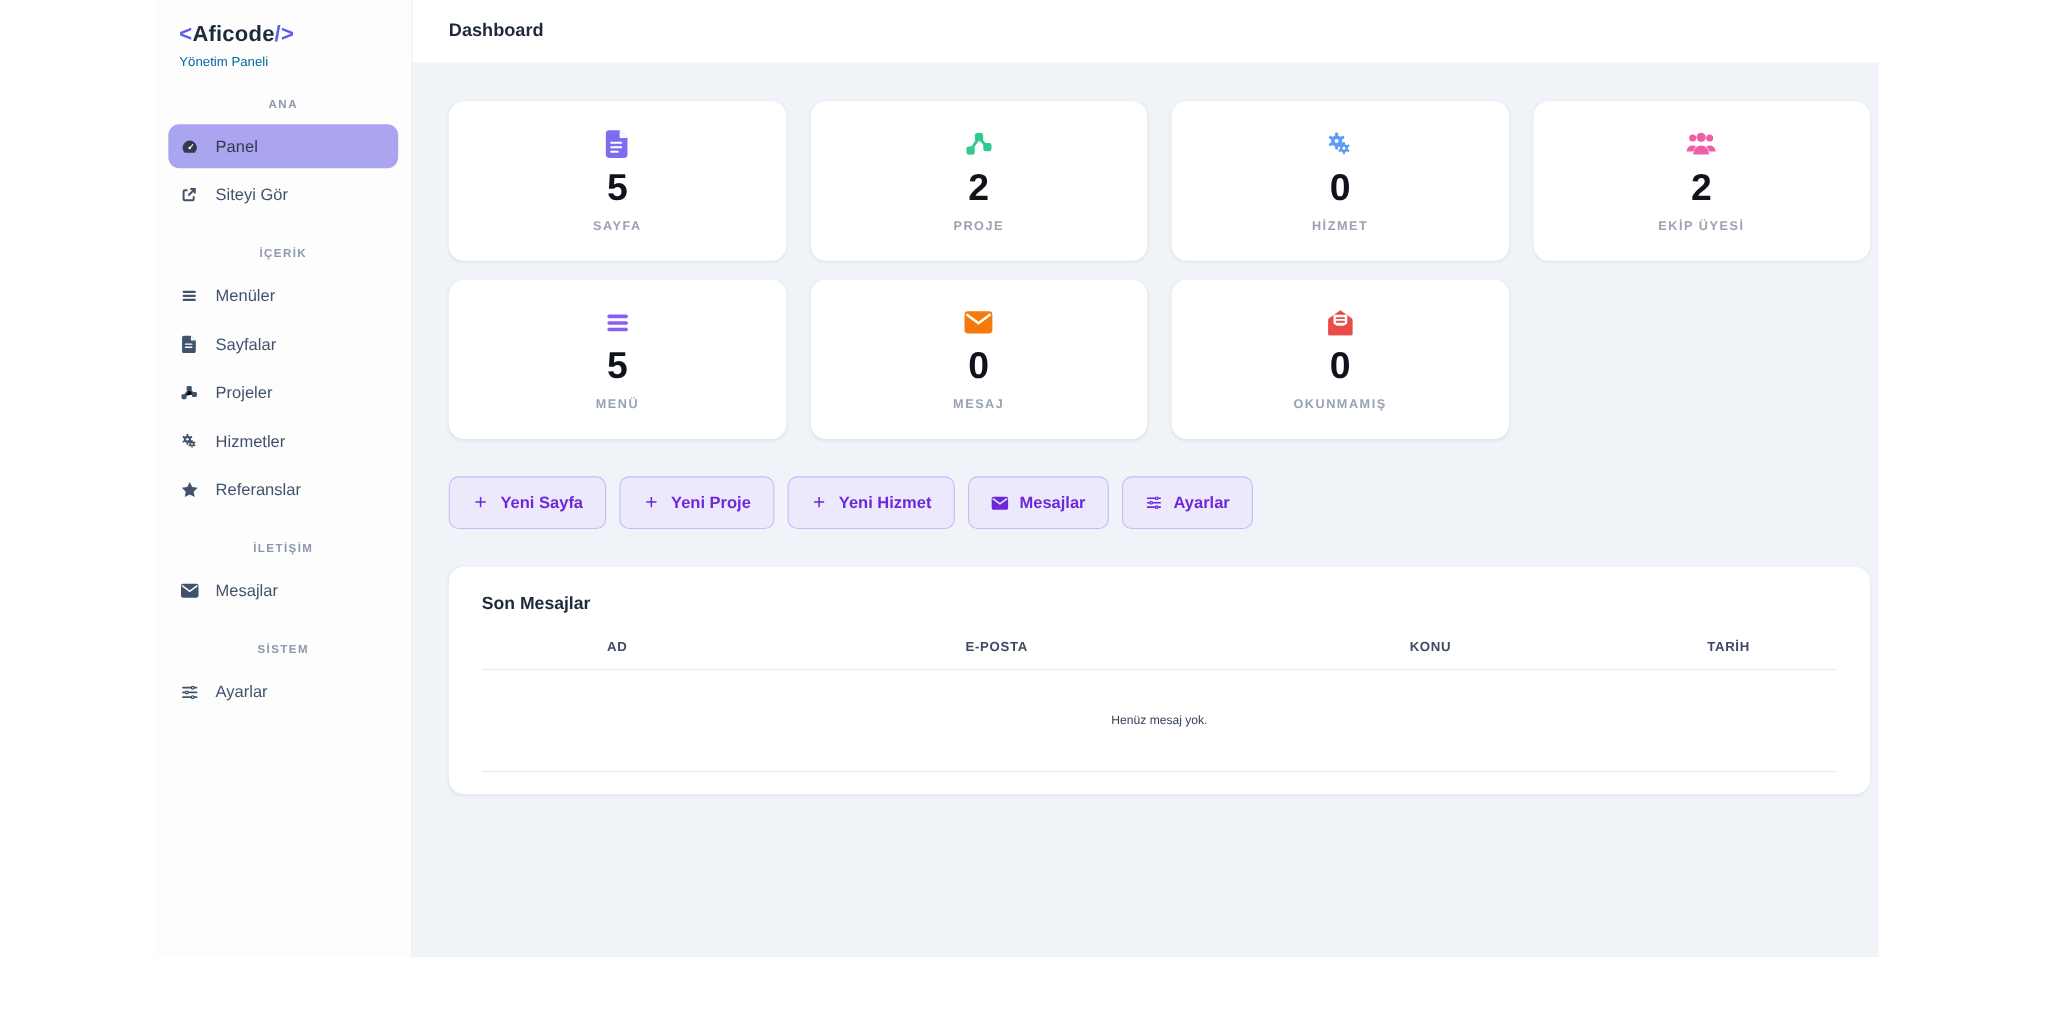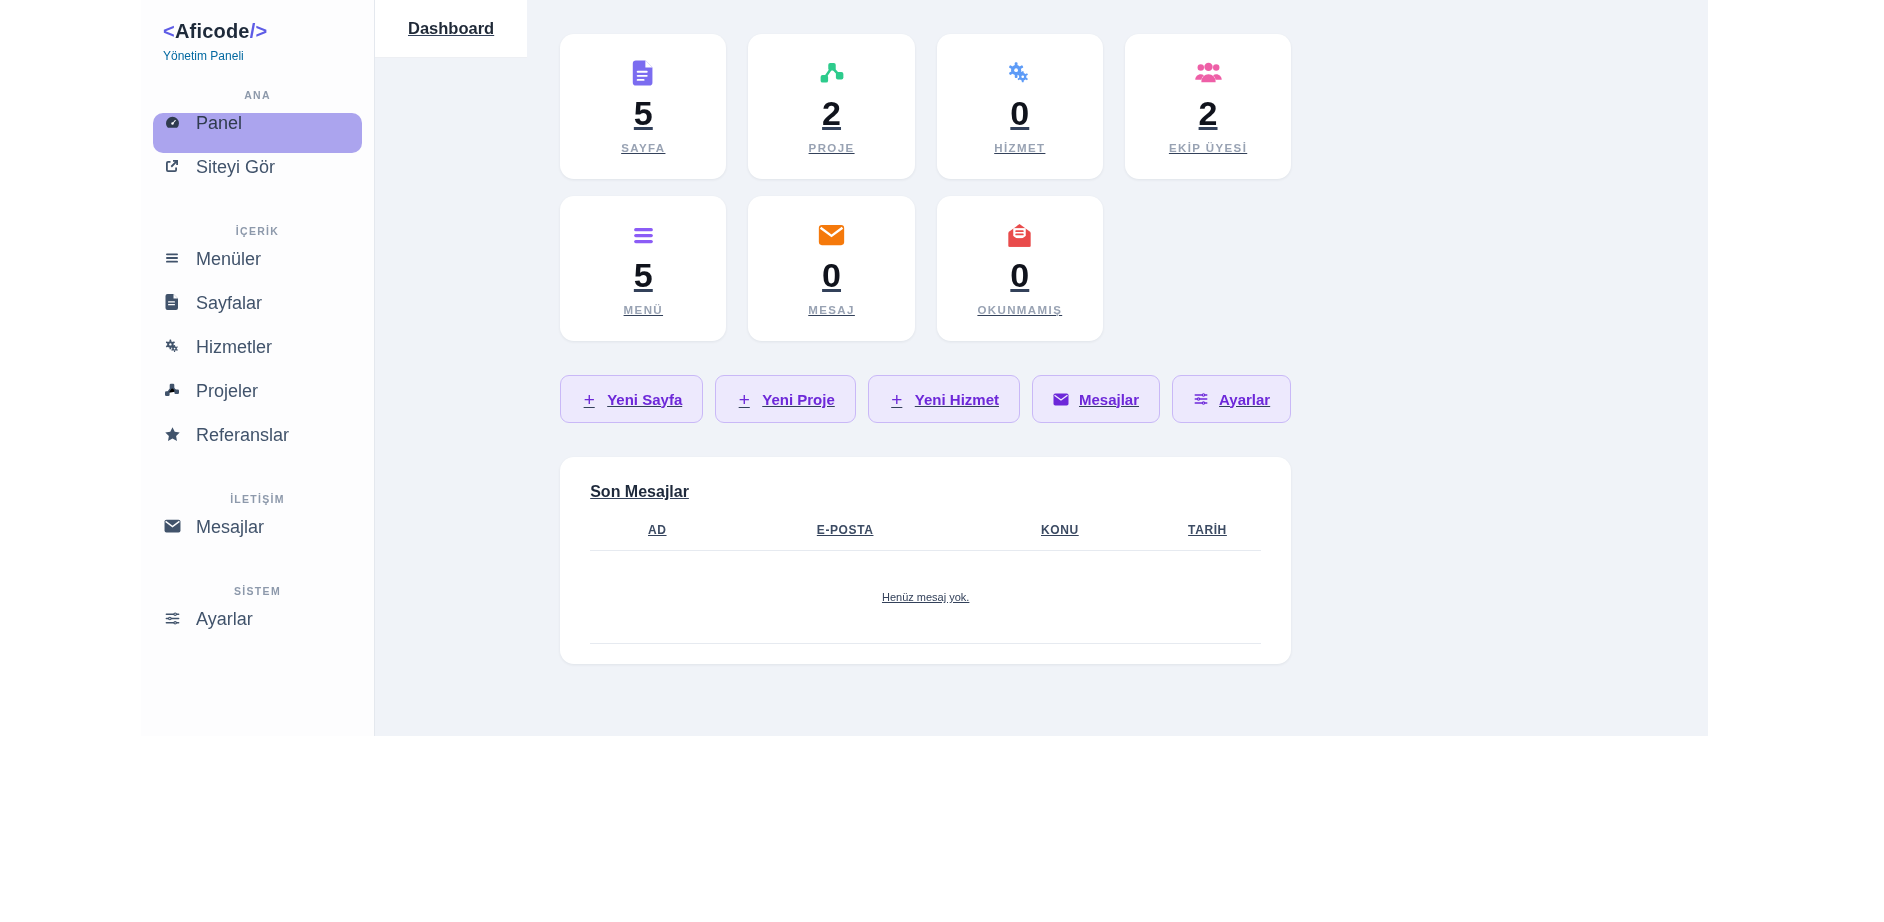--- a/index.html
+++ b/index.html
@@ -1,36 +1,36 @@
 <!DOCTYPE html>
 <html lang="tr"><head>
 <meta charset="utf-8">
 <style>
   * { margin:0; padding:0; box-sizing:border-box; }
   html,body { background:#ffffff; }
   body { font-family:"Liberation Sans", sans-serif; color:#33415a; }
-  .page { position:relative; width:1884px; height:736px; background:#ffffff; overflow:hidden; }
+  .page { position:relative; width:1884px; height:870px; background:#ffffff; overflow:hidden; }
   .app { position:absolute; left:141px; top:0; width:1567px; height:922px; display:flex; }
 
   
   .sidebar { width:234px; min-width:234px; background:#fdfdfe; border-right:1px solid #e4e8ee; padding:18px 0 20px; display:flex; flex-direction:column; }
   .brand { padding:2px 22px 0; }
   .brand-title { font-size:20px; font-weight:bold; letter-spacing:0.2px; cursor:pointer; }
   .brand-title .tag { color:#5e5ce6; }
   .brand-title .name { color:#1e2a3a; }
   .brand-sub { margin-top:6px; font-size:12px; color:#0369a1; }
   .section-label { margin:26px 22px 10px; font-size:10.5px; font-weight:bold; letter-spacing:1.3px; color:#8d99ab;text-align:center; }
-  .nav-item { display:flex; align-items:flex-start; gap:15px; height:40px; margin:2px 12px; padding:0 10px; border-radius:10px; font-size:18px; color:#41536b; cursor:pointer; }
+  .nav-item { display:flex; align-items:center; gap:15px; height:40px; margin:2px 12px; padding:0 10px; border-radius:10px; font-size:15px; color:#41536b; cursor:pointer; }
   .nav-item .ico { width:18px; height:18px; display:inline-flex; align-items:center; justify-content:center; flex:none; }
   .nav-item svg { display:block; }
   .nav-item.active { background:#aba4ee; color:#2f3b4e; }
   .nav-item.logout { margin-top:36px; }
 
   
-  .main { flex:1; display:flex; flex-direction:row; background:#f0f3f8;text-decoration:underline; }
+  .main { flex:1; display:flex; flex-direction:column; background:#f0f3f8; }
   .topbar { height:58px; background:#ffffff; border-bottom:1px solid #edeff3; display:flex; align-items:center; padding:0 33px; }
   .topbar h1 { font-size:16.5px; font-weight:bold; color:#1f2937; }
   .content { padding:34px 8px 0 33px; }
 
   .stats-grid { display:grid; grid-template-columns:repeat(4, 1fr); column-gap:22px; row-gap:17px; }
   .stat-card { background:#ffffff; border-radius:14px; height:145px; box-shadow:0 1px 3px rgba(16,24,40,0.07); display:flex; flex-direction:column; align-items:center; justify-content:center; }
   .stat-icon { height:28px; display:flex; align-items:center; justify-content:center; }
   .stat-value { margin-top:9px; font-size:34px; font-weight:800; color:#10131c; line-height:1; }
   .stat-label { margin-top:12px; font-size:11.5px; font-weight:bold; letter-spacing:1.4px; color:#98a2b3; }
 
@@ -101,20 +101,36 @@
           <svg width="14" height="16" viewBox="0 0 14 16">
               <path fill="currentColor" d="M2.5 0h6L13 4.5V14a2 2 0 0 1-2 2H2.5a2 2 0 0 1-2-2V2a2 2 0 0 1 2-2z"></path>
               <path fill="#fdfdfe" d="M8.5 0L13 4.5H8.5z"></path>
               <g fill="#fdfdfe">
                 <rect x="3" y="7.2" width="7" height="1.3" rx="0.6"></rect>
                 <rect x="3" y="10" width="7" height="1.3" rx="0.6"></rect>
               </g>
             </svg>
         </span>
         <span>Sayfalar</span>
+      </div>
+
+      <div class="nav-item">
+        <span class="ico">
+          <svg width="16" height="16" viewBox="0 0 16 16">
+              <g stroke="currentColor" stroke-width="1.6">
+                <path d="M3.5 11L8 4.5l4.5 5"></path>
+              </g>
+              <g fill="currentColor">
+                <rect x="1" y="9.3" width="4.6" height="4.6" rx="1.2"></rect>
+                <rect x="5.7" y="1.8" width="4.6" height="4.6" rx="1.2"></rect>
+                <rect x="10.4" y="7.4" width="4.6" height="4.6" rx="1.2"></rect>
+              </g>
+            </svg>
+        </span>
+        <span>Projeler</span>
       </div>
 
       <div class="nav-item">
         <span class="ico">
           <svg width="17" height="17" viewBox="0 0 16 16">
               <g fill="currentColor">
                 <g>
                   <circle cx="6" cy="6" r="3"></circle>
                   <g>
                     <rect x="5.2" y="1.4" width="1.6" height="2.2" rx="0.5"></rect>
@@ -135,36 +151,20 @@
                     <rect x="5.2" y="1.4" width="1.6" height="2.2" rx="0.5" transform="rotate(180 6 6)"></rect>
                     <rect x="5.2" y="1.4" width="1.6" height="2.2" rx="0.5" transform="rotate(240 6 6)"></rect>
                     <rect x="5.2" y="1.4" width="1.6" height="2.2" rx="0.5" transform="rotate(300 6 6)"></rect>
                   </g>
                   <circle cx="6" cy="6" r="1.1" fill="#fdfdfe"></circle>
                 </g>
               </g>
             </svg>
         </span>
         <span>Hizmetler</span>
-      </div>
-
-      <div class="nav-item">
-        <span class="ico">
-          <svg width="16" height="16" viewBox="0 0 16 16">
-              <g stroke="currentColor" stroke-width="1.6">
-                <path d="M3.5 11L8 4.5l4.5 5"></path>
-              </g>
-              <g fill="currentColor">
-                <rect x="1" y="9.3" width="4.6" height="4.6" rx="1.2"></rect>
-                <rect x="5.7" y="1.8" width="4.6" height="4.6" rx="1.2"></rect>
-                <rect x="10.4" y="7.4" width="4.6" height="4.6" rx="1.2"></rect>
-              </g>
-            </svg>
-        </span>
-        <span>Projeler</span>
       </div>
 
 
       <div class="nav-item">
         <span class="ico">
           <svg width="17" height="17" viewBox="0 0 16 16">
               <path fill="currentColor" d="M8 1.2l2.1 4.2 4.7.7-3.4 3.3.8 4.6L8 11.8 3.8 14l.8-4.6L1.2 6.1l4.7-.7z"></path>
             </svg>
         </span>
         <span>Referanslar</span>

